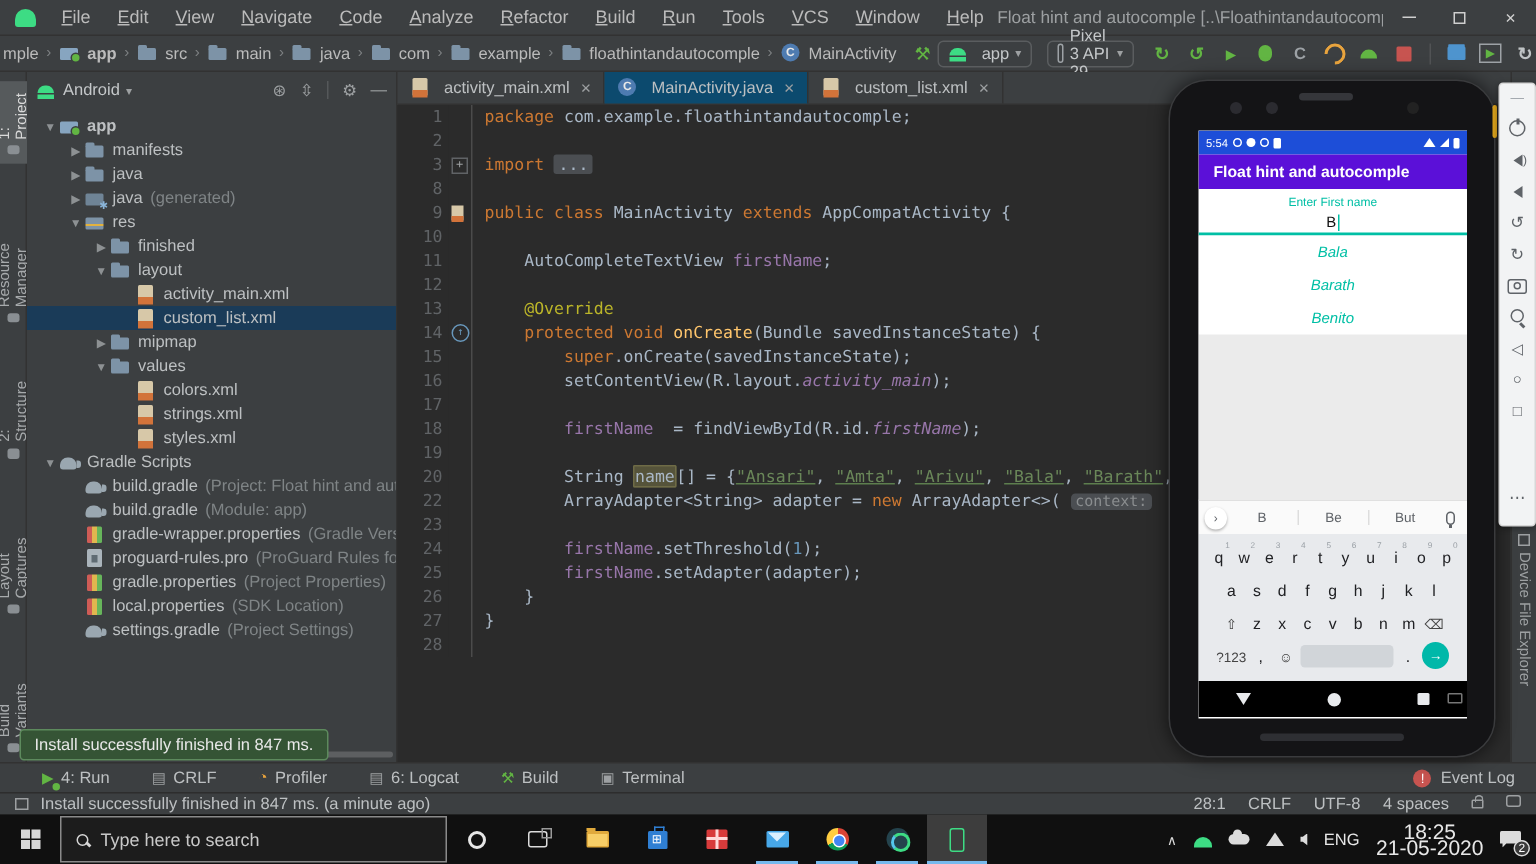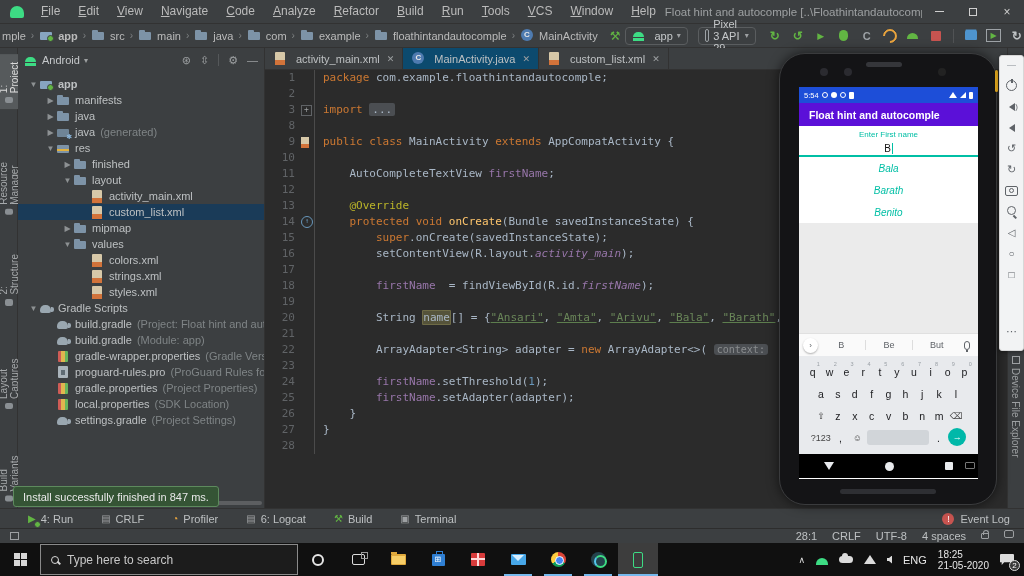--- a/index.html
+++ b/index.html
@@ -278,21 +278,21 @@
   .ti-studio::after{content:"";position:absolute;left:3px;top:3px;width:9px;height:9px;border-radius:50%;
       border:2px solid #3ddc84;border-left-color:#54c7ec}
   .ti-emulator{width:10px;height:16px;border:1.5px solid #3ddc84;border-radius:2px}
   .tray{margin-left:auto;display:flex;align-items:center;gap:11px;padding-right:10px;color:#e8e8e8;font-size:11px}
   .tr-chev{font-size:9px;color:#dcdcdc}
   .tr-droid{width:12px;height:7px;background:#3ddc84;border-radius:6px 6px 0 0;margin-top:3px}
   .tr-cloud{width:14px;height:7px;background:#dcdcdc;border-radius:4px;position:relative}
   .tr-cloud::before{content:"";position:absolute;left:3px;top:-3px;width:6px;height:6px;background:#dcdcdc;border-radius:50%}
   .tr-wifi{width:0;height:0;border-left:6px solid transparent;border-right:6px solid transparent;border-bottom:9px solid #dcdcdc}
   .tr-vol{width:5px;height:8px;background:#dcdcdc;clip-path:polygon(0 30%,40% 30%,100% 0,100% 100%,40% 70%,0 70%)}
-  .tr-clock{text-align:left;font-size:10px;line-height:11px}
+  .tr-clock{text-align:center;font-size:14px;line-height:11px}
   .tr-notif{width:14px;height:11px;background:#dcdcdc;border-radius:1px;position:relative;clip-path:polygon(0 0,100% 0,100% 75%,30% 75%,12% 100%,12% 75%,0 75%)}
   .tr-badge{position:absolute;right:4px;top:560px;width:11px;height:11px;border-radius:50%;background:#3a3a3a;
       border:1px solid #dcdcdc;color:#fff;font-size:8px;text-align:center;line-height:10px;z-index:75}
 </style>
 </head>
 <body>
 
 <div class="stage">
 
   <div class="titlebar">
@@ -651,25 +651,20 @@
         <span class="gut">19</span>
         <span class="gic"></span>
         <span class="codeline"></span>
       </div>
       <div class="cline">
         <span class="gut">20</span>
         <span class="gic"></span>
         <span class="codeline"><span class="tk-p">        String </span><span class="tk-hl">name</span><span class="tk-p">[] = {</span><span class="tk-s">"Ansari"</span><span class="tk-p">, </span><span class="tk-s">"Amta"</span><span class="tk-p">, </span><span class="tk-s">"Arivu"</span><span class="tk-p">, </span><span class="tk-s">"Bala"</span><span class="tk-p">, </span><span class="tk-s">"Barath"</span><span class="tk-p">, </span><span class="tk-s">"Benito"</span><span class="tk-p">,</span></span>
       </div>
       <div class="cline">
-        <span class="gut">21</span>
-        <span class="gic"></span>
-        <span class="codeline"></span>
-      </div>
-      <div class="cline">
         <span class="gut">22</span>
         <span class="gic"></span>
         <span class="codeline"><span class="tk-p">        ArrayAdapter&lt;String&gt; adapter = </span><span class="tk-k">new </span><span class="tk-p">ArrayAdapter&lt;&gt;( </span><span class="tk-hint">context:</span><span class="tk-p">  </span><span class="tk-k">this</span><span class="tk-p">, R.layout</span></span>
       </div>
       <div class="cline">
         <span class="gut">23</span>
         <span class="gic"></span>
         <span class="codeline"></span>
       </div>
       <div class="cline">
@@ -734,20 +729,21 @@
         <span>Terminal</span>
       </span>
       <span class="twright">
         <span class="evico">!</span>
         <span>Event Log</span>
       </span>
     </div>
 
   <div class="statusbar">
     <span class="sbico"></span>
+    <span>Install successfully finished in 847 ms. (a minute ago)</span>
     <span class="sright">
       <span>28:1</span>
       <span>CRLF</span>
       <span>UTF-8</span>
       <span>4 spaces</span>
       <span class="lockico"></span>
       <span class="botico"></span>
     </span>
   </div>
 

